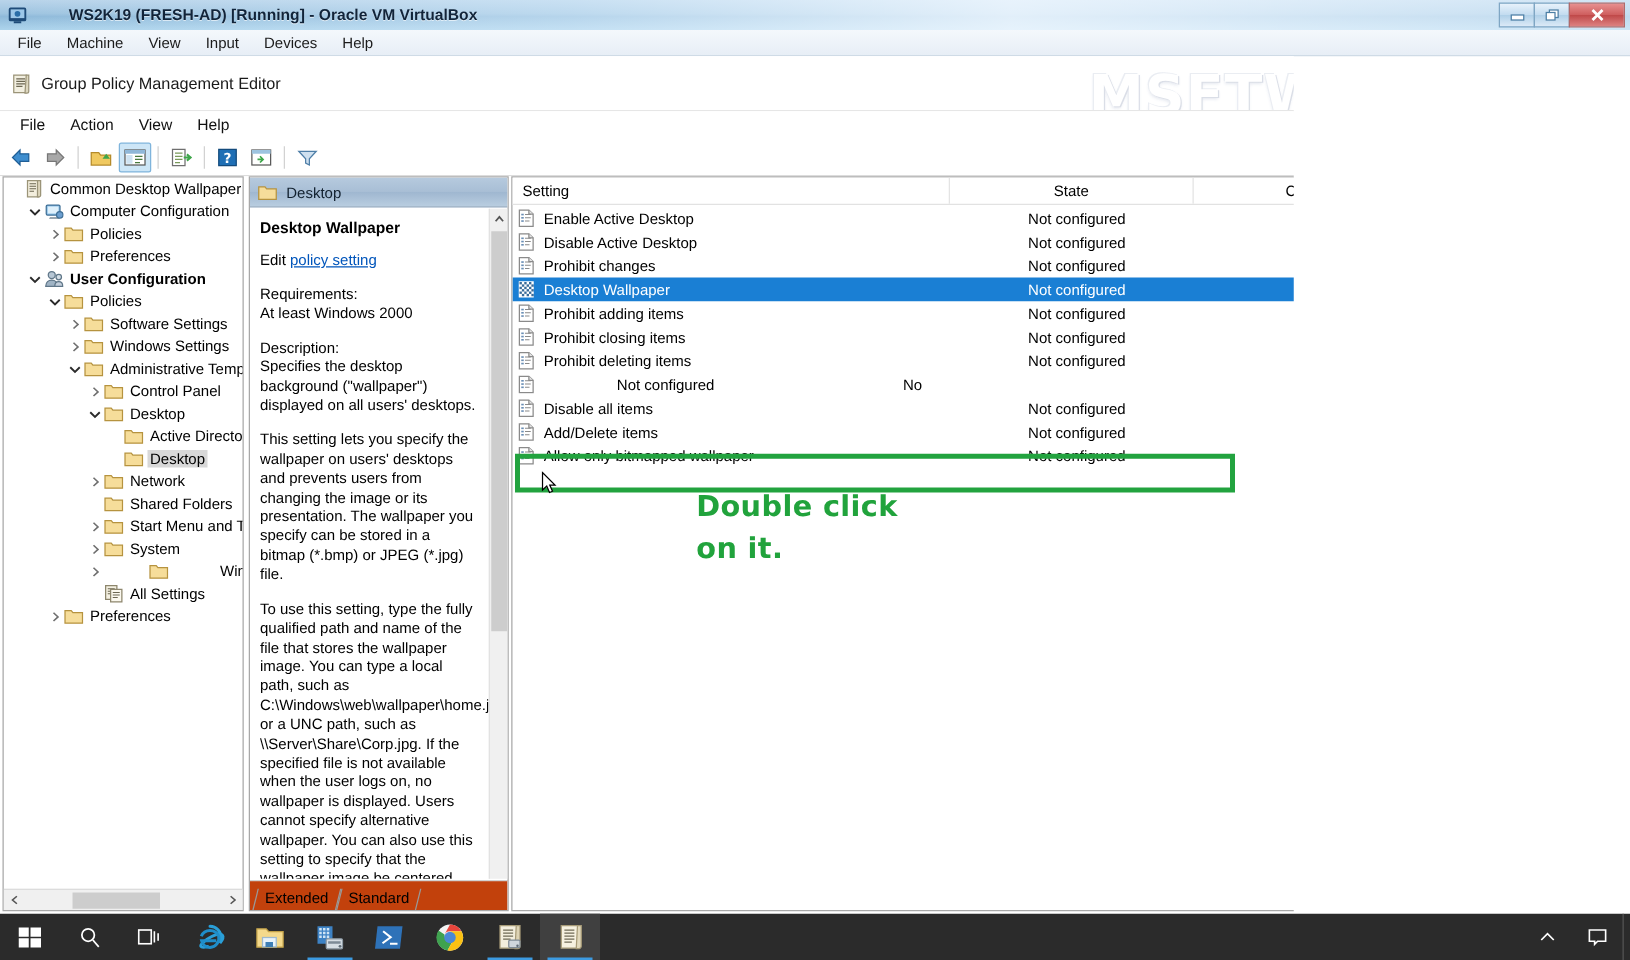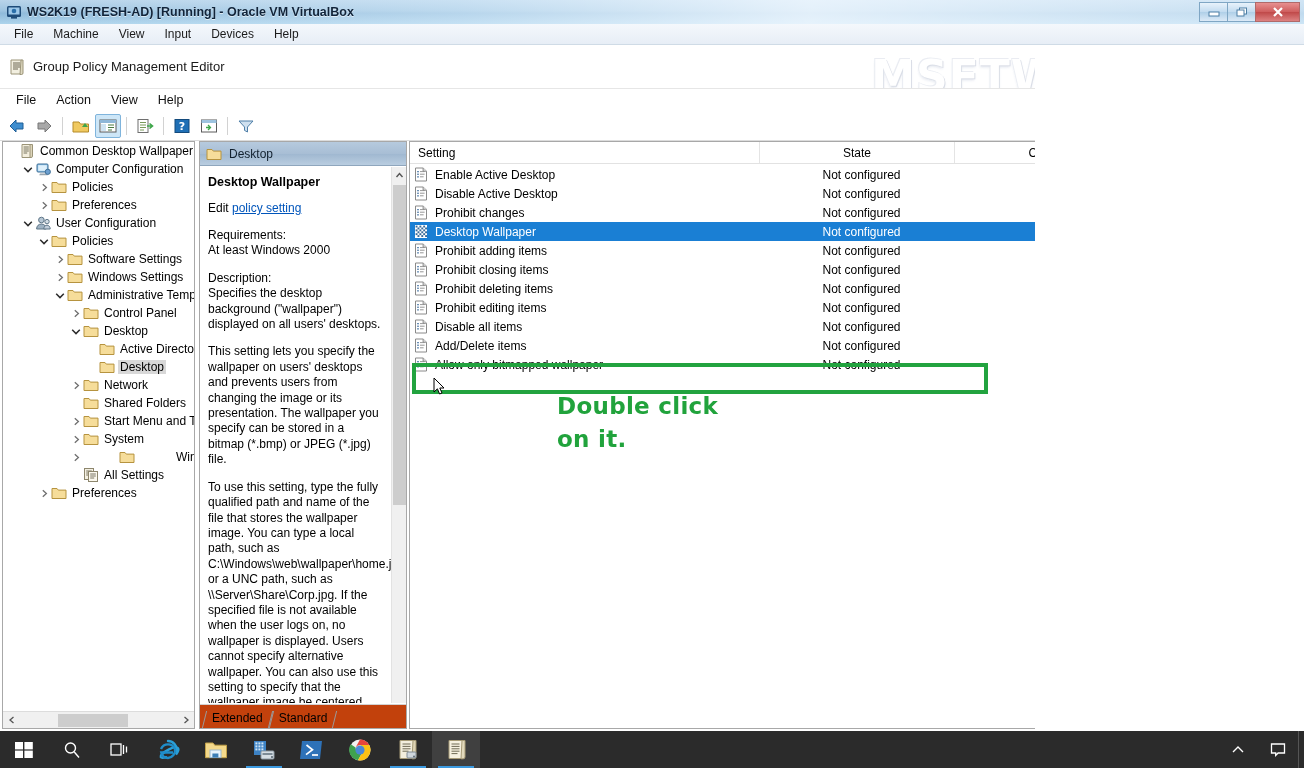--- a/index.html
+++ b/index.html
@@ -7,21 +7,21 @@
     width: 1304px; height: 768px;
     font-family: "Liberation Sans", sans-serif;
     overflow: hidden; background: #fff;
   }
   body { position: relative; }
 
   
   .vbox-titlebar {
     position: absolute; left: 0; top: 0; width: 1304px; height: 24px;
     background: linear-gradient(to bottom, #b9d4ea 0%, #9ec4e0 45%, #8fbada 55%, #add4ec 100%);
-    display: flex; align-items: center;
+    display: flex; align-items: center; gap: 28px;
   }
   .vbox-titlebar::after {
     content: ""; position: absolute; left: 0; top: 0; right: 0; bottom: 0;
     background: linear-gradient(to right, rgba(150,190,225,.0) 0%, rgba(215,235,250,.55) 35%, rgba(240,248,255,.85) 62%, rgba(225,240,252,.6) 100%);
     pointer-events: none;
   }
   .vbox-icon {
     width: 16px; height: 16px; margin: 0 5px 0 6px; flex: 0 0 auto;
     position: relative; z-index: 2;
   }
@@ -438,21 +438,21 @@
             <span class="tw-arrow">
               <svg width="9" height="9" viewBox="0 0 9 9">
                 <path d="M2.8 1.2 L6.4 4.5 L2.8 7.8" fill="none" stroke="#6f6f6f" stroke-width="1.3"></path>
               </svg>
             </span>
             <span class="tree-icon"><svg width="16" height="16" viewBox="0 0 16 16">
                 <path d="M1 3.5 h5 l1.3 1.6 h7.7 v8.4 h-14 z" fill="#f6dd9a" stroke="#b6933f"></path>
               </svg></span>
             <span class="tree-label">Preferences</span>
           </div>
-          <div class="tree-row" style="padding-left: 18px;">
+          <div class="tree-row" style="padding-left: 18px; font-weight: bold;">
             <span class="tw-arrow">
               <svg width="10" height="9" viewBox="0 0 10 9">
                 <path d="M1.2 2.8 L5 6.6 L8.8 2.8" fill="none" stroke="#2b2b2b" stroke-width="1.5"></path>
               </svg>
             </span>
             <span class="tree-icon"><svg width="16" height="16" viewBox="0 0 16 16">
                 <circle cx="6.4" cy="5" r="2.8" fill="#b6c6d4" stroke="#5f7688"></circle>
                 <path d="M1.6 14 c0-3.2 2.2-5 4.8-5 s4.8 1.8 4.8 5 z" fill="#9fb3c4" stroke="#5f7688"></path>
                 <circle cx="12" cy="6.6" r="2.2" fill="#d4dee6" stroke="#5f7688"></circle>
                 <path d="M8.8 14 c0-2.4 1.5-3.8 3.2-3.8 s3.2 1.4 3.2 3.8 z" fill="#c2cedb" stroke="#5f7688"></path>
@@ -788,21 +788,20 @@
           </div>
           <div class="list-row">
             <span class="lr-icon"><svg width="14" height="15" viewBox="0 0 14 15">
                 <path d="M1.5 1 h7.6 l3.4 3.2 v9.8 h-11 z" fill="#fff" stroke="#8a8a8a"></path>
                 <path d="M9.1 1 v3.2 h3.4" fill="#e6e6e6" stroke="#8a8a8a"></path>
                 <rect x="3" y="4" width="2" height="1.3" fill="#6b8fb5"></rect>
                 <rect x="3" y="6.6" width="2" height="1.3" fill="#6b8fb5"></rect>
                 <rect x="3" y="9.2" width="2" height="1.3" fill="#6b8fb5"></rect>
                 <path d="M6 4.6 h4.6 M6 7.2 h4.6 M6 9.8 h3.6" stroke="#8a8a8a" stroke-width=".9"></path>
               </svg></span>
-            <span class="lr-name">Prohibit editing items</span>
             <span class="lr-state">Not configured</span>
             <span class="lr-comment">No</span>
           </div>
           <div class="list-row">
             <span class="lr-icon"><svg width="14" height="15" viewBox="0 0 14 15">
                 <path d="M1.5 1 h7.6 l3.4 3.2 v9.8 h-11 z" fill="#fff" stroke="#8a8a8a"></path>
                 <path d="M9.1 1 v3.2 h3.4" fill="#e6e6e6" stroke="#8a8a8a"></path>
                 <rect x="3" y="4" width="2" height="1.3" fill="#6b8fb5"></rect>
                 <rect x="3" y="6.6" width="2" height="1.3" fill="#6b8fb5"></rect>
                 <rect x="3" y="9.2" width="2" height="1.3" fill="#6b8fb5"></rect>

